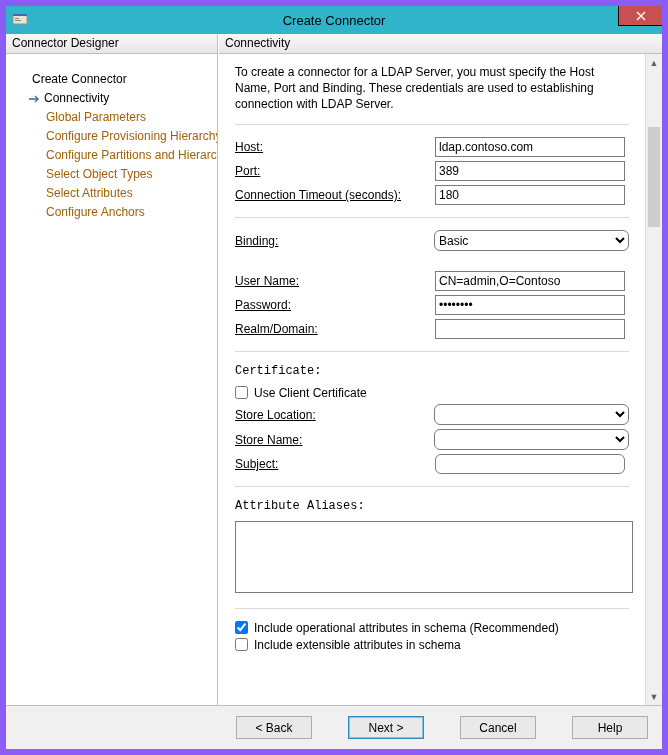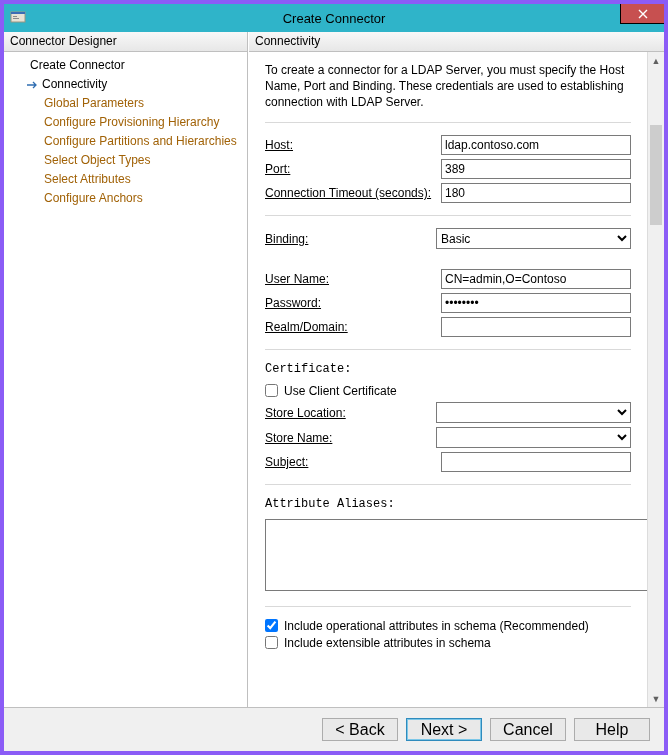--- a/index.html
+++ b/index.html
@@ -5,21 +5,21 @@
   * { box-sizing: border-box; }
   html, body { margin:0; padding:0; }
   body {
     font-family: "Segoe UI", Tahoma, sans-serif;
     font-size: 12px;
     color:#000;
     background:#fff;
   }
   .window {
     width:668px; height:755px;
-    border:4px solid #8b5cf6;
+    border:6px solid #8b5cf6;
     display:flex; flex-direction:column;
     position:relative;
   }
   .titlebar {
     height:28px;
     background:#2fb4c9;
     display:flex; align-items:center;
     padding:0 0 0 6px;
     position:relative;
   }
@@ -39,24 +39,25 @@
     background:#c75050;
     border:1px solid #000; border-top:none; border-right:none;
     display:flex; align-items:center; justify-content:center;
     color:#fff; font-size:12px; font-weight:bold;
   }
   .content {
     flex:1; display:flex; min-height:0;
     background:#fff;
   }
   .sidebar {
-    width:244px;
+    width:212px;
     border-right:1px solid #bfbfbf;
     display:flex; flex-direction:column;
     min-height:0;
+    gap:12px;
   }
   .sidebar-header {
     height:20px;
     background:linear-gradient(#f8f8f8,#e7e7e7);
     border-bottom:1px solid #bfbfbf;
     padding:2px 6px;
     font-size:12px;
   }
   .tree {
     flex:1; padding:4px 0;
@@ -114,21 +115,21 @@
   .row .ctl { flex:1; }
   input[type=text], input[type=password], select, textarea {
     font-family:inherit; font-size:12px;
     border:1px solid #7a7a7a;
     background:#fff;
     padding:1px 3px;
     height:20px;
     width:190px;
   }
   select { height:21px; width:195px; padding:0; }
-  .wide { width:195px; }
+  .wide { width:195px;border-radius:6px; }
   textarea {
     width:398px; height:72px; resize:none;
     padding:2px 3px;
   }
   .chk-row {
     display:flex; align-items:flex-start;
     margin:3px 0;
   }
   .chk-row input { margin:0 6px 0 0; }
   .section-label { margin:6px 0 8px 0;font-family:Liberation Mono, monospace; }
@@ -155,24 +156,25 @@
   .footer {
     height:44px;
     border-top:1px solid #bfbfbf;
     background:#f0f0f0;
     display:flex; align-items:center; justify-content:flex-end;
     padding:0 14px;
     gap:8px;
   }
   .footer button {
     width:76px; height:23px;
-    font-family:inherit; font-size:16px;
+    font-family:inherit; font-size:12px;
     background:#e9e9e9;
     border:1px solid #acacac;
     padding:0;
+    margin-left:28px;
   }
   .footer button.default {
     border:1px solid #2f8bbd;
     box-shadow:inset 0 0 0 1px #7cc7e8;
   }
 </style>
 </head>
 <body>
 
 <div class="window">

